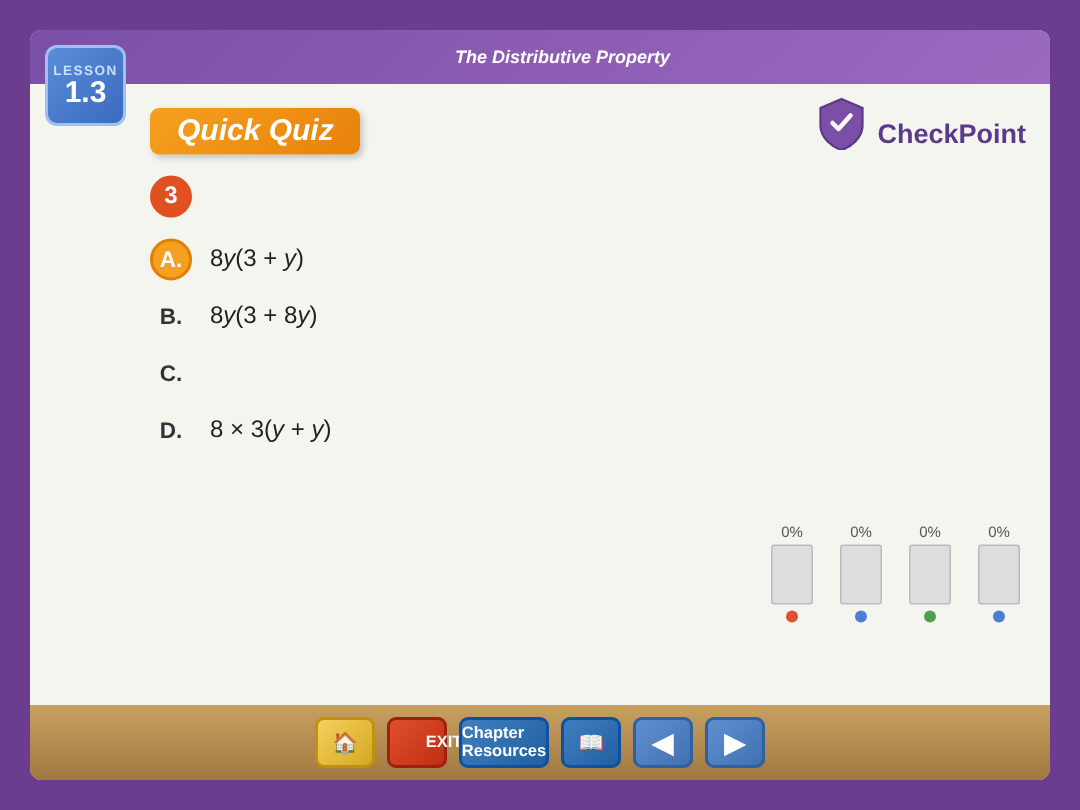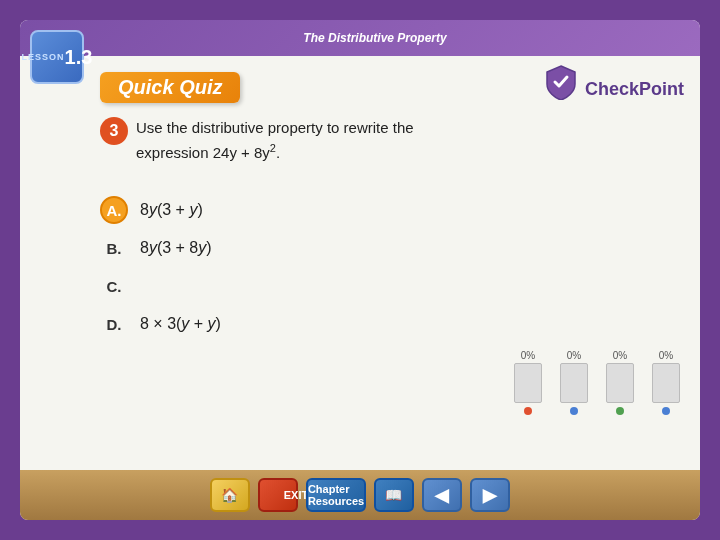--- a/index.html
+++ b/index.html
@@ -52,20 +52,21 @@
 
     .lesson-badge {
       position: absolute;
       top: 10px;
       left: 10px;
       width: 54px;
       height: 54px;
       background: linear-gradient(135deg, #5b8dd9, #3a6abf);
       border-radius: 8px;
       display: flex;
+      flex-direction: column;
       align-items: center;
       justify-content: center;
       color: white;
       font-weight: bold;
       z-index: 10;
       border: 2px solid #a0c0f0;
     }
 
     .lesson-label {
       font-size: 9px;
@@ -313,24 +314,20 @@
         <svg width="36" height="36" viewBox="0 0 36 36">
           <path d="M18 2 L32 8 L32 20 C32 28 24 34 18 36 C12 34 4 28 4 20 L4 8 Z" fill="#7b4fa6" stroke="#5b3a8a" stroke-width="1.5"></path>
           <path d="M12 18 L16 22 L24 13" stroke="white" stroke-width="3" fill="none" stroke-linecap="round" stroke-linejoin="round"></path>
         </svg>
         <span class="checkpoint-text">CheckPoint</span>
       </div>
 
       
       <div style="display:flex; align-items:flex-start; margin-bottom:14px;">
         <span class="question-number">3</span>
-        <div class="question-text">
-          <span>Use the distributive property to rewrite the</span><br>
-          <span>expression 24y + 8y</span><sup>2</sup><span>.</span>
-        </div>
       </div>
 
       
       <div class="answers">
 
         <div class="answer-row">
           <span class="answer-letter correct">A.</span>
           <span class="answer-text">8<i>y</i>(3 + <i>y</i>)</span>
         </div>
 

